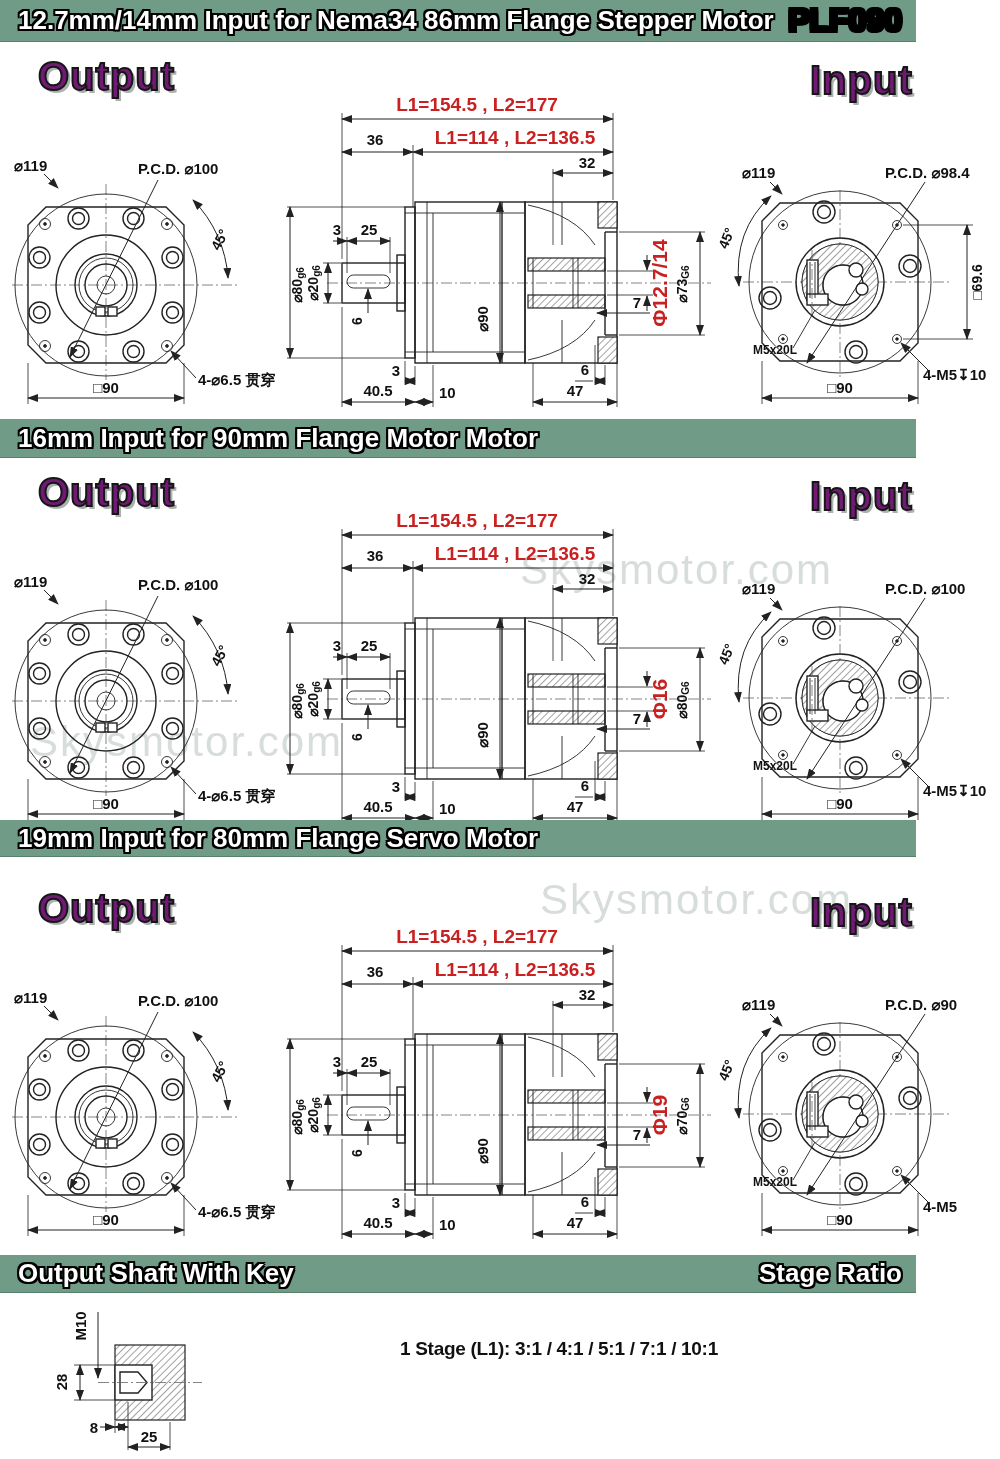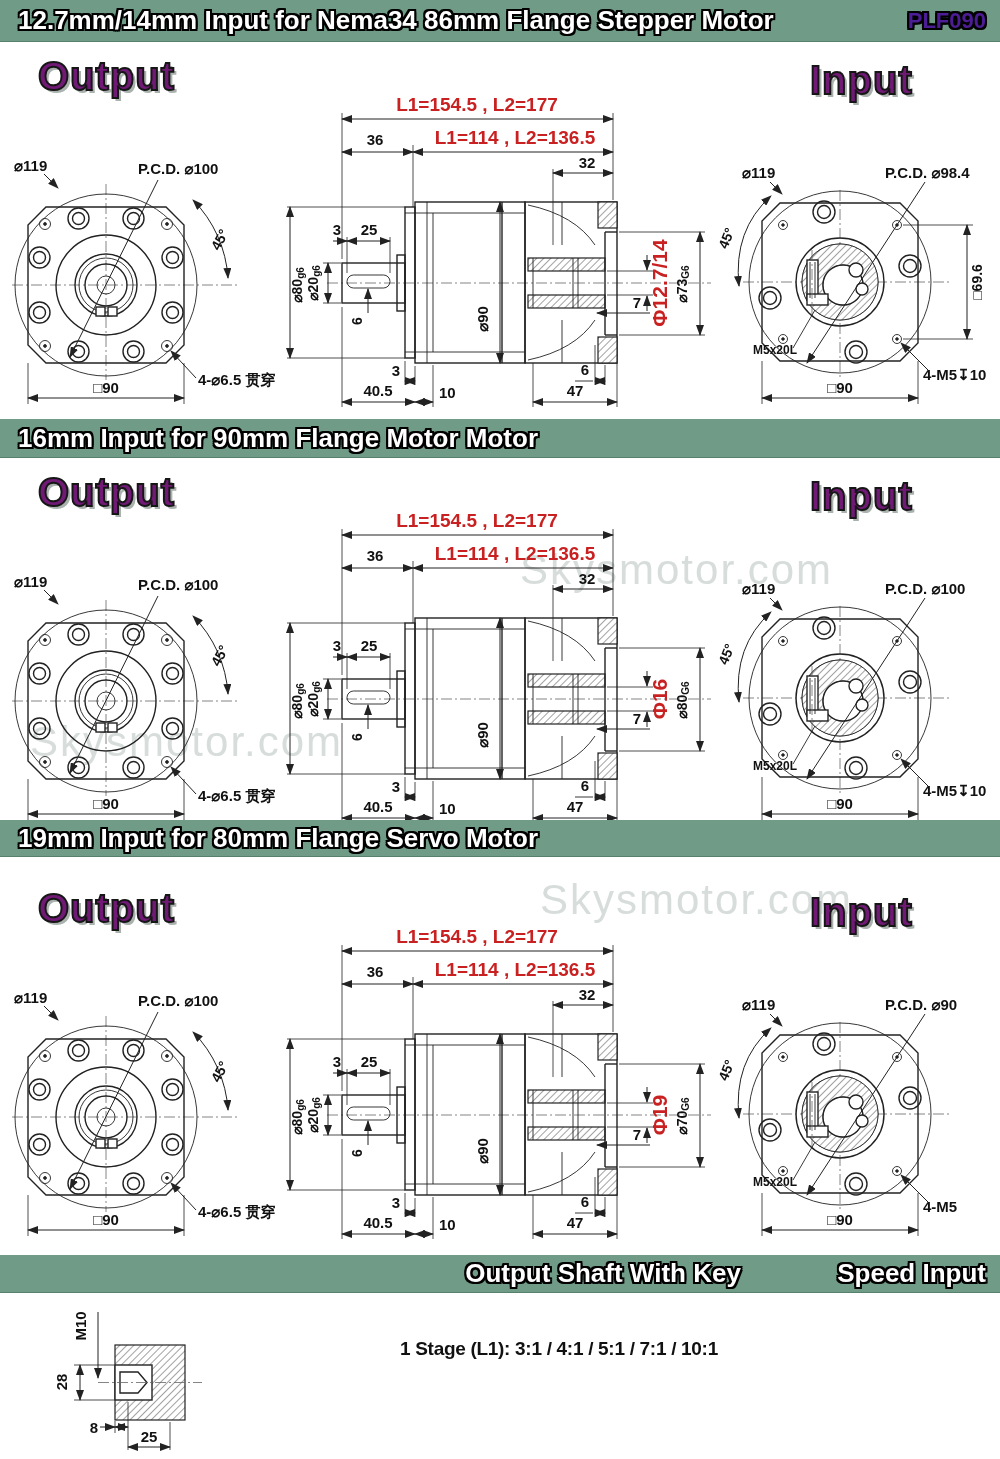--- a/index.html
+++ b/index.html
@@ -1,24 +1,24 @@
 <!DOCTYPE html>
 <html><head>
 <meta charset="utf-8">
 <style>
   html,body{margin:0;padding:0;}
   body{width:1000px;height:1459px;position:relative;background:#fff;overflow:hidden;
        font-family:"Liberation Sans",sans-serif;}
-  .band{position:absolute;left:0;width:1000px;background:#6f9b87;display:flex;
+  .band{position:absolute;left:0;width:916px;background:#6f9b87;display:flex;
         align-items:center;justify-content:space-between;box-sizing:border-box;
         padding:0 14px 0 18px;border-bottom:1px solid #55816d;}
   .band-title{font-size:26px;font-weight:800;color:#fff;letter-spacing:0px;
     text-shadow:-2px -2px 0 #000,2px -2px 0 #000,-2px 2px 0 #000,2px 2px 0 #000,
                  0 -2px 0 #000,0 2px 0 #000,-2px 0 0 #000,2px 0 0 #000;}
-  .model{font-size:22px;font-weight:800;color:#4c1d95;
+  .model{font-size:32px;font-weight:800;color:#000000;
     text-shadow:-2px -2px 0 #000,2px -2px 0 #000,-2px 2px 0 #000,2px 2px 0 #000,
                  0 -2px 0 #000,0 2px 0 #000,-2px 0 0 #000,2px 0 0 #000;}
   .section{position:absolute;left:0;width:1000px;overflow:hidden;}
   .vtitle{position:absolute;font-size:40px;font-weight:800;color:#701a75;
     -webkit-text-stroke:2px #161616;
     text-shadow:3px 3px 0 #a9b2ad;letter-spacing:1px;}
   .vtitle.out{left:38px;top:12px;}
   .vtitle.in{left:786px;top:16px;margin-left:24px;}
   .views-slot{position:absolute;inset:0;}
   .v-out{position:absolute;left:0;top:100px;}
@@ -713,23 +713,23 @@
     <g style="display: none;">
       <line class="ext" x1="188" y1="83" x2="258" y2="83"></line>
       <line class="ext" x1="188" y1="197" x2="258" y2="197"></line>
       <line class="dim" x1="252" y1="83" x2="252" y2="197"></line>
       <text class="t" transform="rotate(-90 267 140)" x="267" y="140" text-anchor="middle"></text>
     </g>
   </svg>
 </div>
 </section>
 
-<div class="band" id="band-4" style="top:1255px;height:38px;justify-content:flex-end">
+<div class="band" id="band-4" style="top:1255px;height:38px;justify-content:space-between">
   <span class="band-title fb-left" style="width:372px">Output Shaft With Key</span>
-  <span class="band-title fb-left">Speed Input</span>
+  <span class="band-title fb-left">Stage Ratio</span>
 </div>
 
 <div class="footer">
   <svg style="position:absolute;left:30px;top:7px" width="350" height="155" viewBox="0 0 350 155">
     <rect class="hat" x="85" y="45" width="70" height="75"></rect>
     <rect class="lw" x="85" y="65" width="37" height="35"></rect>
     <path class="lw" d="M90,72 H108 L117,82.5 L108,93 H90 Z"></path>
     <line class="cl" x1="68" y1="82.5" x2="172" y2="82.5"></line>
     <line class="dime" x1="68" y1="12" x2="68" y2="78"></line>
     <text class="t15" transform="rotate(-90 56 26)" x="56" y="26" text-anchor="middle">M10</text>

